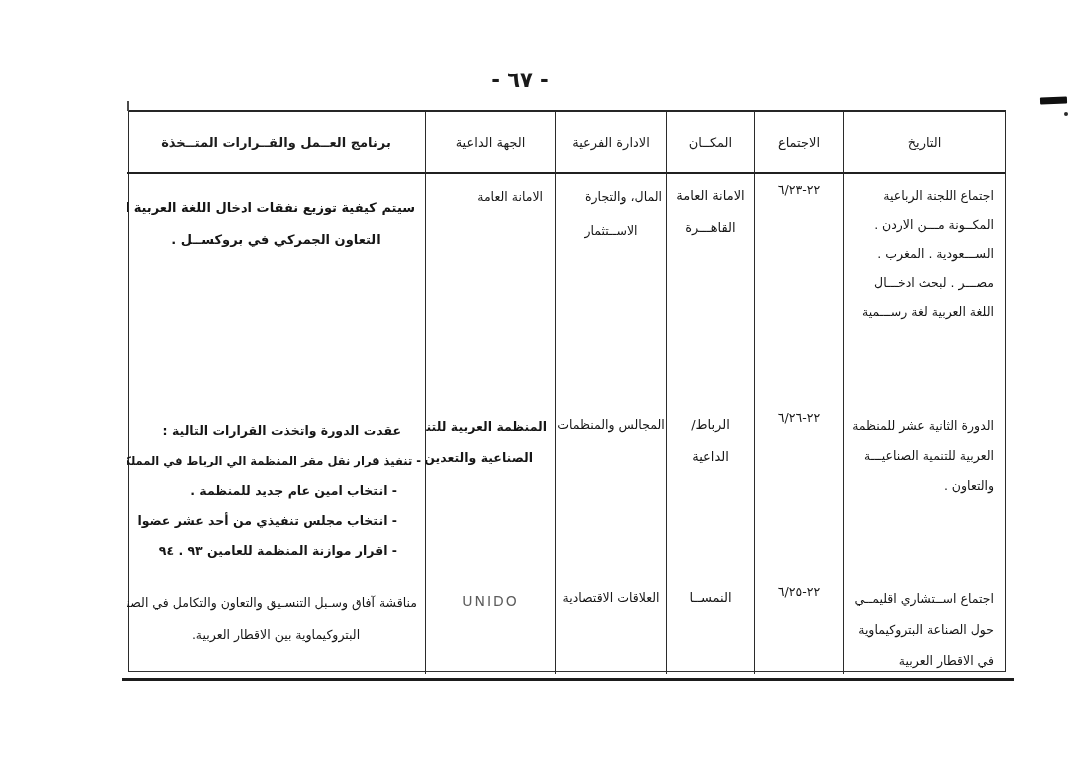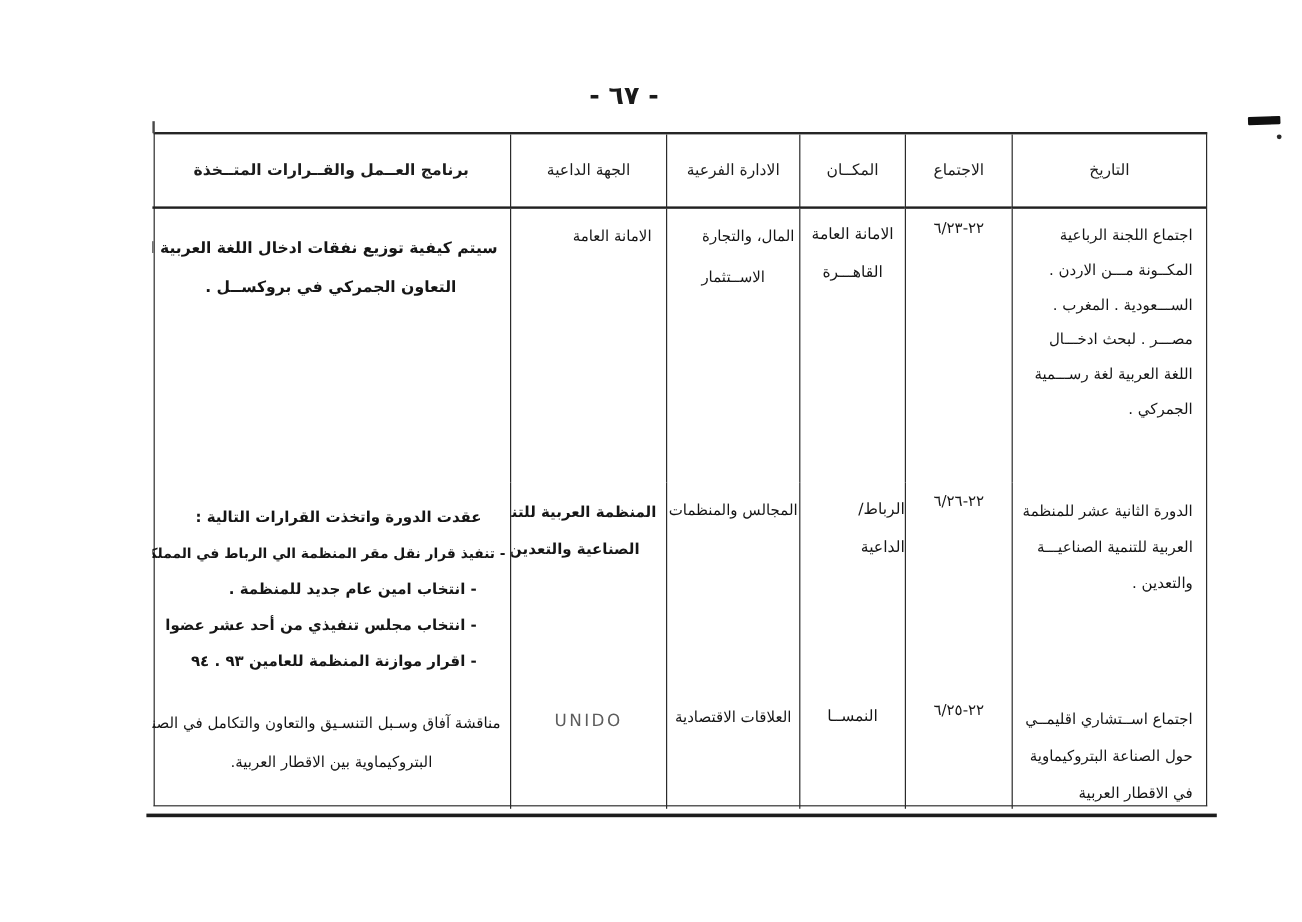--- a/index.html
+++ b/index.html
@@ -50,21 +50,21 @@
   .c-meet .ln{text-align:right;padding-right:11px;font-size:12.5px;}
   .c-meet.r1{padding-top:7px;} .c-meet.r1 .ln{line-height:29px;}
   .c-meet.r2{padding-top:9px;} .c-meet.r2 .ln{line-height:30px;}
   .c-meet.r3{padding-top:3px;} .c-meet.r3 .ln{line-height:31px;}
   
   .c-date{text-align:center;font-size:12.5px;}
   .c-date.r1{padding-top:8px;} .c-date.r2{padding-top:8px;} .c-date.r3{padding-top:4px;}
   
   .c-place .ln{text-align:center;}
   .c-place.r1{padding-top:6px;} .c-place.r1 .ln{line-height:32px;}
-  .c-place.r2{padding-top:7px;} .c-place.r2 .ln{line-height:32px;text-align:right;}
+  .c-place.r2{padding-top:7px;} .c-place.r2 .ln{line-height:32px;}
   .c-place.r3{padding-top:3px;} .c-place.r3 .ln{line-height:30px;}
   
   .c-sub .ln{text-align:center;font-size:12.5px;}
   .c-sub.r1{padding-top:6px;} .c-sub.r1 .ln{line-height:34px;}
   .c-sub.r1 .ln:nth-child(1){text-align:right;padding-right:4px;}
   .c-sub.r2{padding-top:7px;}
   .c-sub.r3{padding-top:2px;}
   
   .c-inv .ln{font-size:12.5px;}
   .c-inv.r1{padding-top:7px;} .c-inv.r1 .ln{text-align:right;padding-right:12px;}
@@ -105,21 +105,20 @@
     <div class="cell h c-sub">الادارة الفرعية</div>
     <div class="cell h c-inv">الجهة الداعية</div>
     <div class="cell h c-prog">برنامج العــمل والقــرارات المتــخذة</div>
 
     <div class="cell c-meet r1">
       <div class="ln">اجتماع اللجنة الرباعية</div>
       <div class="ln">المكــونة مـــن الاردن .</div>
       <div class="ln">الســـعودية . المغرب .</div>
       <div class="ln">مصـــر . لبحث ادخـــال</div>
       <div class="ln">اللغة العربية لغة رســـمية</div>
-      <div class="ln">الجمركي .</div>
     </div>
     <div class="cell c-date r1">
       <span class="num">٦/٢٣-٢٢</span>
     </div>
     <div class="cell c-place r1">
       <div class="ln">الامانة العامة</div>
       <div class="ln">القاهـــرة</div>
     </div>
     <div class="cell c-sub r1">
       <div class="ln">المال، والتجارة</div>
@@ -129,21 +128,21 @@
       <div class="ln">الامانة العامة</div>
     </div>
     <div class="cell c-prog r1">
       <div class="ln">سيتم كيفية توزيع نفقات ادخال اللغة العربية الي مجلس</div>
       <div class="ln">التعاون الجمركي في بروكســل .</div>
     </div>
 
     <div class="cell c-meet r2">
       <div class="ln">الدورة الثانية عشر للمنظمة</div>
       <div class="ln">العربية للتنمية الصناعيـــة</div>
-      <div class="ln">والتعدين .</div>
+      <div class="ln">والتعاون .</div>
     </div>
     <div class="cell c-date r2">
       <span class="num">٦/٢٦-٢٢</span>
     </div>
     <div class="cell c-place r2">
       <div class="ln">الرباط/</div>
       <div class="ln">الداعية</div>
     </div>
     <div class="cell c-sub r2">
       <div class="ln">المجالس والمنظمات</div>

